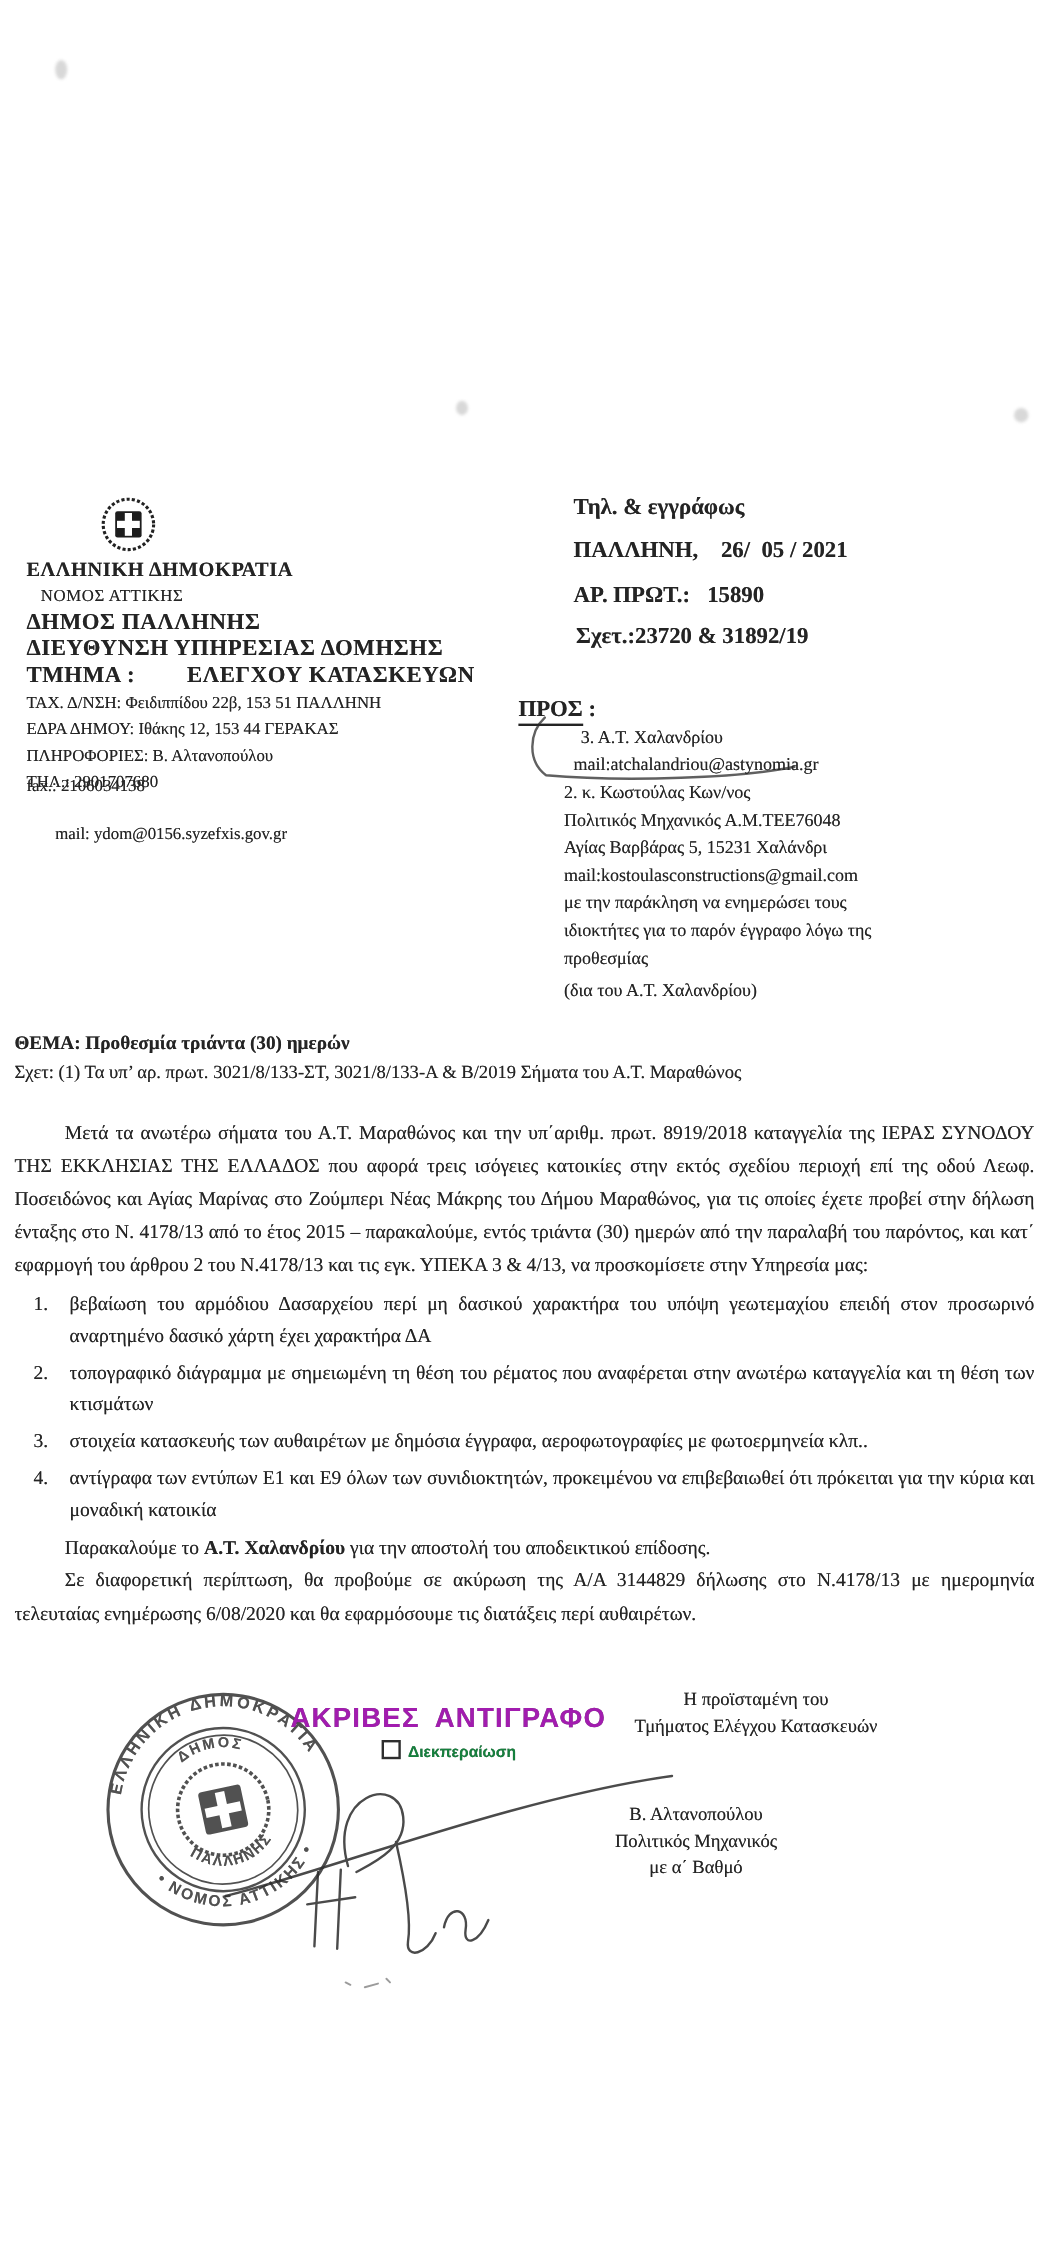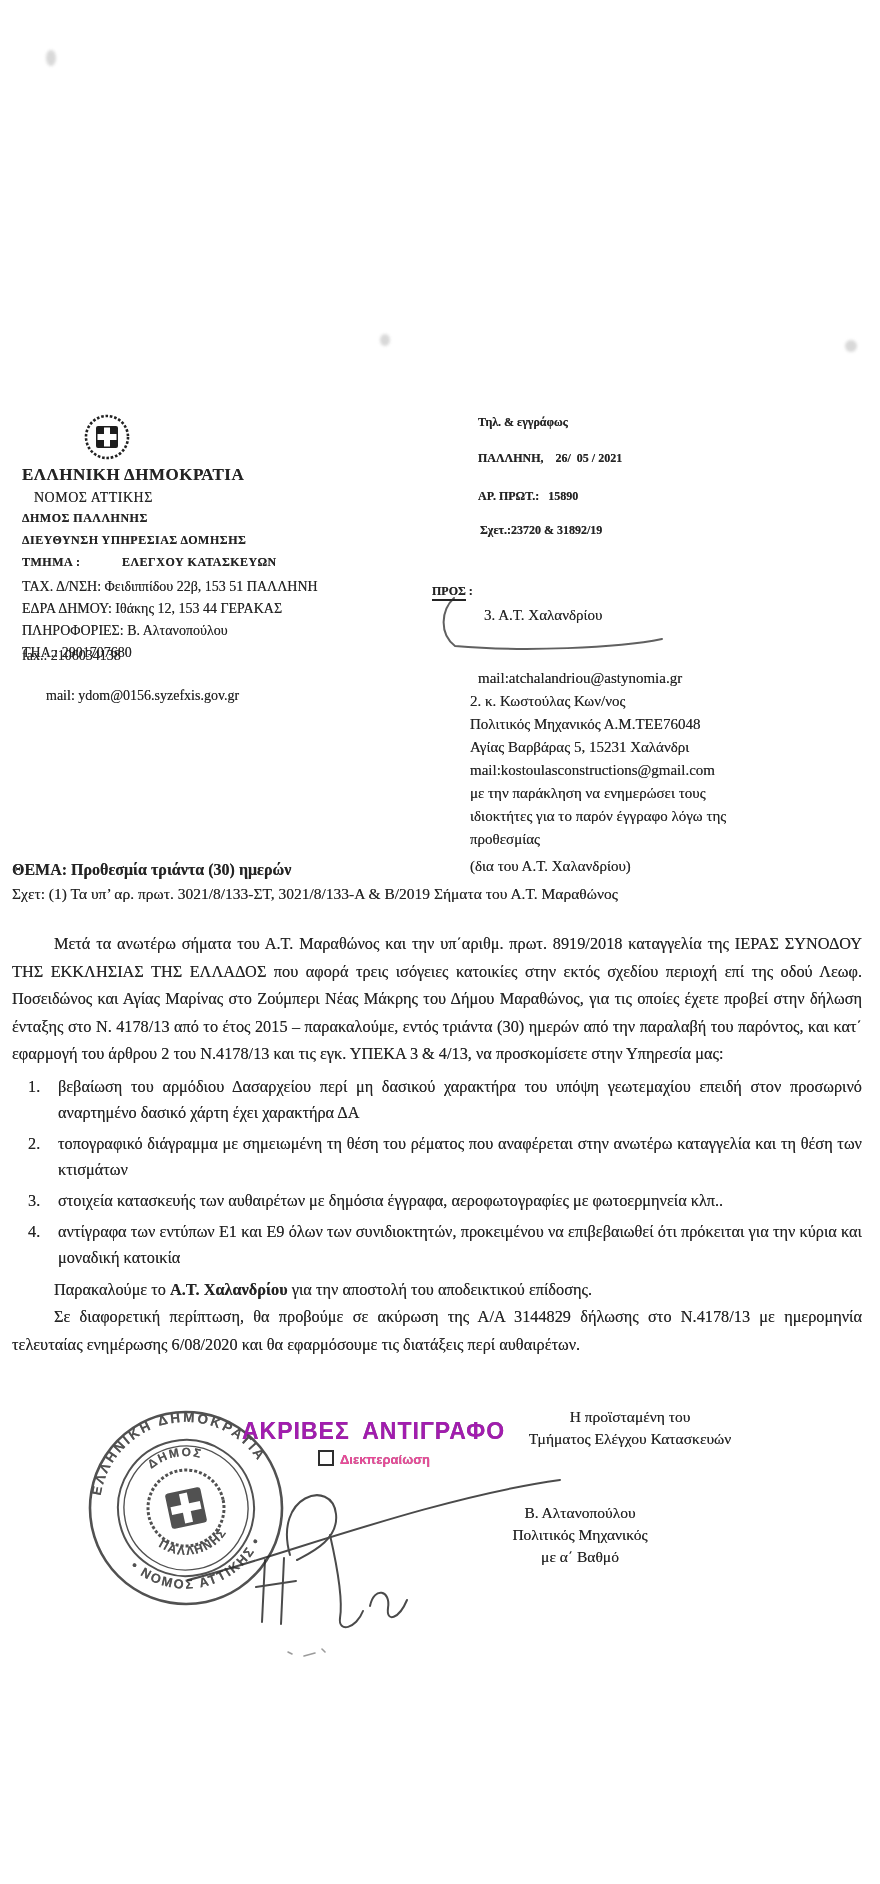--- a/index.html
+++ b/index.html
@@ -2,21 +2,21 @@
 <html><head>
 <meta charset="utf-8">
 <style>
   html,body{margin:0;padding:0;background:#ffffff;}
   .page{position:relative;width:880px;height:1884px;background:#ffffff;
         font-family:"Liberation Serif",serif;color:#242424;overflow:hidden;}
   .abs{position:absolute;}
   .b{font-weight:bold;}
   .pre{white-space:pre;}
   .f14{font-size:14px;line-height:19px;}
-  .f16{font-size:12px;line-height:21px;}
+  .f16{font-size:19px;line-height:21px;}
   .f17{font-size:17px;line-height:22px;}
   .u{border-bottom:2px solid #242424;padding-bottom:1px;}
   .justify{text-align:justify;}
   .bodytext{font-size:16.3px;line-height:27.5px;}
   .indent{text-indent:42px;}
   .listitem{position:relative;padding-left:46px;margin-bottom:5px;
             font-size:16.3px;line-height:26px;text-align:justify;}
   .listnum{position:absolute;left:16px;top:0;}
   .rcpt{font-size:15px;line-height:23px;}
   .sans{font-family:"Liberation Sans",sans-serif;}
@@ -61,21 +61,21 @@
   <div class="abs b f16" style="left:478px;top:412px;">Τηλ. &amp; εγγράφως</div>
   <div class="abs b f16 pre" style="left:478px;top:448px;">ΠΑΛΛΗΝΗ,    26/  05 / 2021</div>
   <div class="abs b f16 pre" style="left:478px;top:486px;">ΑΡ. ΠΡΩΤ.:   15890</div>
   <div class="abs b f16" style="left:480px;top:520px;">Σχετ.:23720 &amp; 31892/19</div>
 
   <div class="abs b f16" style="left:432px;top:581px;">
     <span class="u">ΠΡΟΣ</span><span> :</span>
   </div>
   <div class="abs rcpt" style="left:470px;top:604px;width:330px;">
     <div style="padding-left:14px;">3. Α.Τ. Χαλανδρίου</div>
-    <div style="padding-left:8px;margin-top:40px;">mail:atchalandriou@astynomia.gr</div>
+    <div style="padding-left:8px;">mail:atchalandriou@astynomia.gr</div>
     <div>2. κ. Κωστούλας Κων/νος</div>
     <div>Πολιτικός Μηχανικός Α.Μ.ΤΕΕ76048</div>
     <div>Αγίας Βαρβάρας 5, 15231 Χαλάνδρι</div>
     <div>mail:kostoulasconstructions@gmail.com</div>
     <div>με την παράκληση να ενημερώσει τους</div>
     <div>ιδιοκτήτες για το παρόν έγγραφο λόγω της</div>
     <div>προθεσμίας</div>
     <div style="margin-top:4px;">(δια του Α.Τ. Χαλανδρίου)</div>
   </div>
 
@@ -138,21 +138,21 @@
     </defs>
     <g fill="#3a3a3a" font-family="Liberation Sans, sans-serif" font-weight="bold">
       <text font-size="13.5" letter-spacing="2.5"><textPath href="#st-ot" startOffset="50%" text-anchor="middle">ΕΛΛΗΝΙΚΗ ΔΗΜΟΚΡΑΤΙΑ</textPath></text>
       <text font-size="13" letter-spacing="2"><textPath href="#st-ob" startOffset="50%" text-anchor="middle">• ΝΟΜΟΣ ΑΤΤΙΚΗΣ •</textPath></text>
       <text font-size="12" letter-spacing="2"><textPath href="#st-it" startOffset="50%" text-anchor="middle">ΔΗΜΟΣ</textPath></text>
       <text font-size="12" letter-spacing="1.5"><textPath href="#st-ib" startOffset="50%" text-anchor="middle">ΠΑΛΛΗΝΗΣ</textPath></text>
     </g>
   </svg>
 
   <div class="abs b sans" style="left:242px;top:1418px;font-size:23px;letter-spacing:1px;word-spacing:6px;color:#a21caf;">ΑΚΡΙΒΕΣ  ΑΝΤΙΓΡΑΦΟ</div>
-  <div class="abs b sans" style="left:318px;top:1450px;font-size:13px;color:#ec4899;">
+  <div class="abs b sans" style="left:318px;top:1450px;font-size:13px;color:#15803d;">
     <span class="chkbox"></span><span>Διεκπεραίωση</span>
   </div>
 
   <div class="abs center" style="left:515px;top:1406px;width:230px;font-size:15.5px;line-height:22px;">
     <div>Η προϊσταμένη του</div>
     <div>Τμήματος Ελέγχου Κατασκευών</div>
   </div>
 
   <div class="abs center" style="left:470px;top:1502px;width:220px;font-size:15.5px;line-height:22px;">
     <div>Β. Αλτανοπούλου</div>

